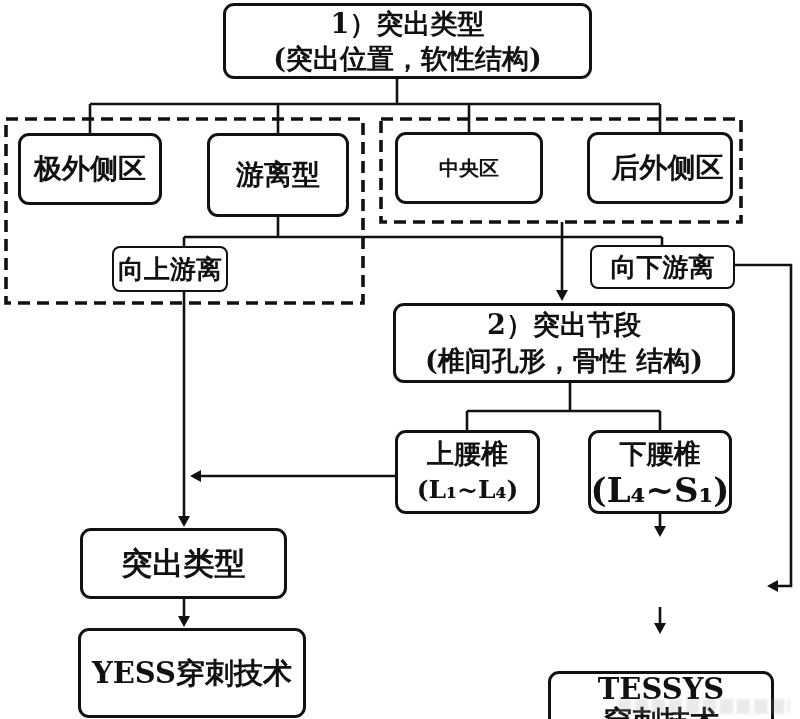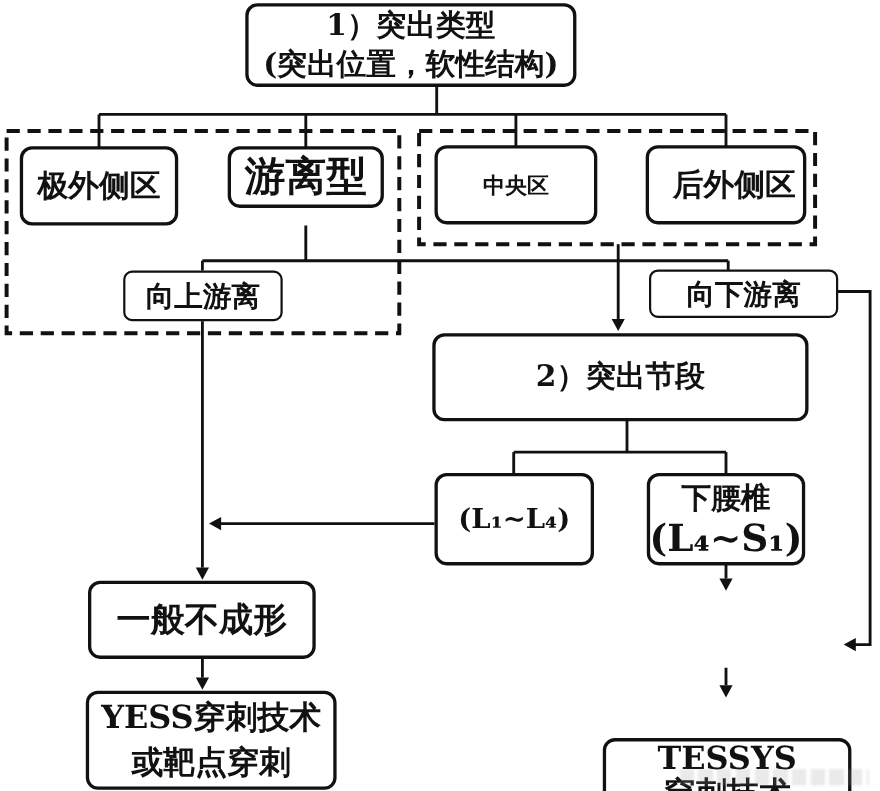--- a/index.html
+++ b/index.html
@@ -66,70 +66,71 @@
       <polygon points="562,301 556,290 568,290"></polygon>
       <polygon points="184,527 178,516 190,516"></polygon>
       <polygon points="190,476 201,470 201,482"></polygon>
       <polygon points="184,627 178,616 190,616"></polygon>
       <polygon points="660,537 654,526 666,526"></polygon>
       <polygon points="767,586 778,580 778,592"></polygon>
       <polygon points="660,634 654,623 666,623"></polygon>
     </g>
   </svg>
 
-  <div class="box" style="left:223px;top:3px;width:301px;height:76px;font-size:27px;line-height:35px;">
+  <div class="box" style="left:223px;top:3px;width:369px;height:76px;font-size:27px;line-height:35px;">
     <span class="ln">1）突出类型</span>
     <span class="ln">(突出位置，软性结构)</span>
   </div>
 
   <div class="box" style="left:18px;top:133px;width:144px;height:72px;font-size:28px;">
     <span class="ln">极外侧区</span>
   </div>
 
-  <div class="box" style="left:207px;top:133px;width:142px;height:56px;font-size:37px;">
+  <div class="box" style="left:207px;top:133px;width:142px;height:84px;font-size:28px;">
     <span class="ln">游离型</span>
   </div>
 
   <div class="box" style="left:395px;top:132px;width:148px;height:72px;font-size:20px;">
     <span class="ln">中央区</span>
   </div>
 
   <div class="box" style="left:587px;top:132px;width:146px;height:72px;font-size:28px;padding-left:15px;">
     <span class="ln">后外侧区</span>
   </div>
 
-  <div class="box" style="left:112px;top:246px;width:145px;height:46px;font-size:26px;border-width:2.5px;border-radius:8px;">
+  <div class="box" style="left:112px;top:246px;width:116px;height:46px;font-size:26px;border-width:2.5px;border-radius:8px;">
     <span class="ln">向上游离</span>
   </div>
 
-  <div class="box" style="left:590px;top:245px;width:172px;height:44px;font-size:26px;border-width:2.5px;border-radius:8px;">
+  <div class="box" style="left:590px;top:245px;width:145px;height:44px;font-size:26px;border-width:2.5px;border-radius:8px;">
     <span class="ln">向下游离</span>
   </div>
 
   <div class="box" style="left:393px;top:303px;width:342px;height:80px;font-size:27px;line-height:36px;">
     <span class="ln">2）突出节段</span>
+    <span class="ln">(椎间孔形，骨性 结构)</span>
   </div>
 
   <div class="box" style="left:395px;top:430px;width:145px;height:84px;font-size:27px;line-height:36px;">
+    <span class="ln">上腰椎</span>
     <span class="ln" style="font-size:25px;">(L₁~L₄)</span>
   </div>
 
   <div class="box" style="left:588px;top:430px;width:144px;height:84px;font-size:27px;line-height:36px;align-items:center;">
     <span class="ln">下腰椎</span>
     <span class="ln" style="font-size:34px;">(L₄~S₁)</span>
   </div>
 
   <div class="box" style="left:80px;top:528px;width:207px;height:71px;font-size:31px;">
-    <span class="ln">一般不成形</span>
+    <span class="ln">突出类型</span>
   </div>
 
 
   <div class="box" style="left:78px;top:628px;width:228px;height:90px;font-size:29px;line-height:41px;">
     <span class="ln">YESS穿刺技术</span>
-    <span class="ln">或靶点穿刺</span>
   </div>
 
   <div class="box" style="left:548px;top:635px;width:226px;height:68px;font-size:29px;line-height:32px;margin-top:36px;">
     <span class="ln">TESSYS</span>
     <span class="ln">穿刺技术</span>
   </div>
 
   <div class="wm" style="left:618px;top:699px;width:172px;height:15px;"></div>
 
 </div>

